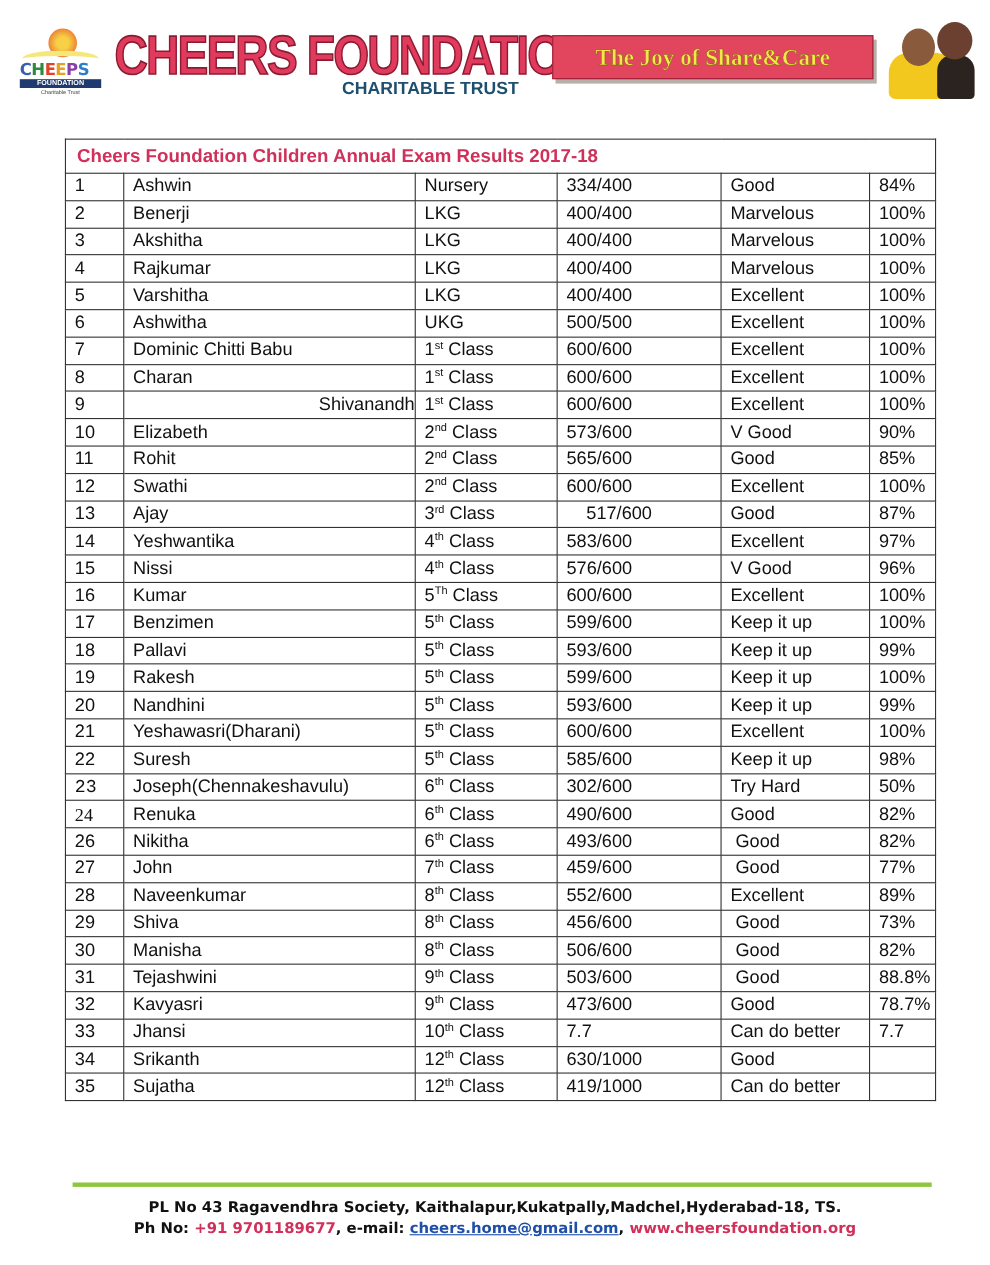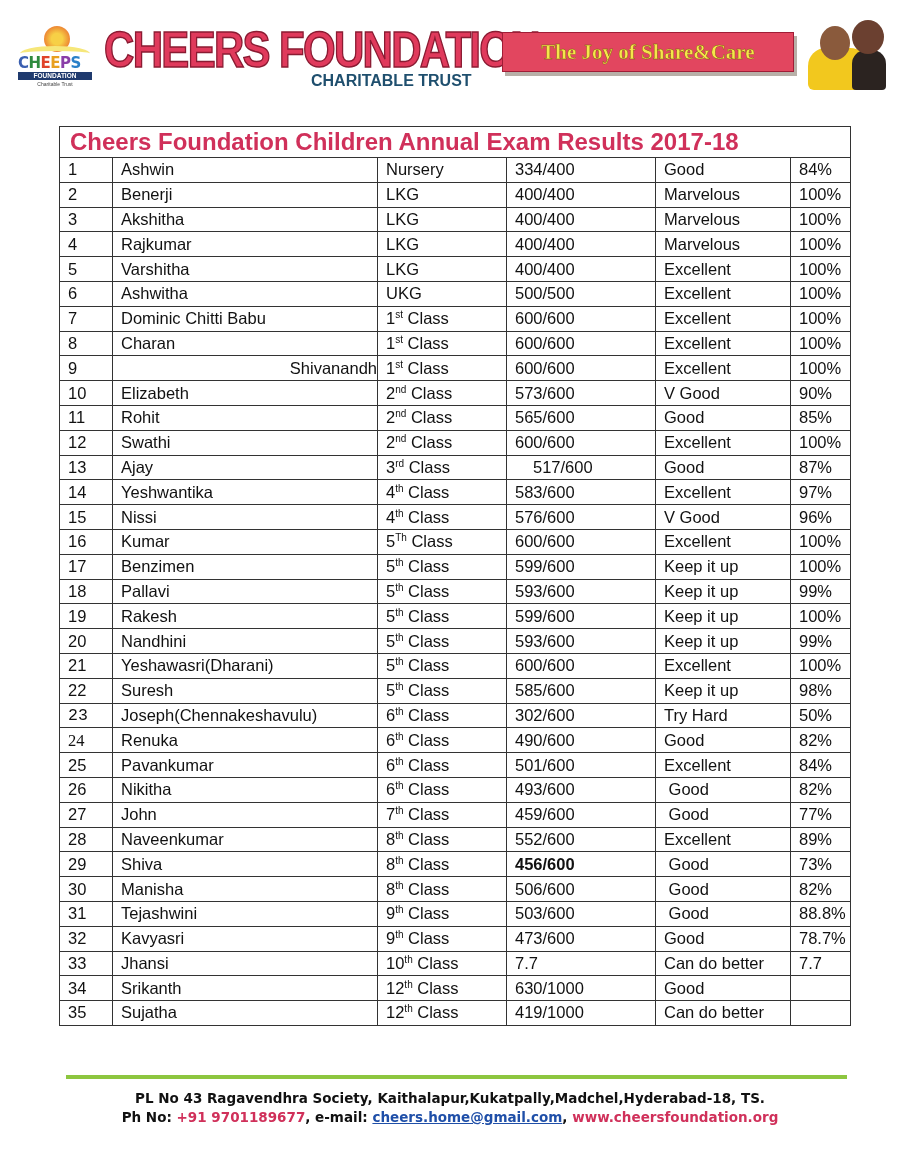--- a/index.html
+++ b/index.html
@@ -20,21 +20,21 @@
   .trust{position:absolute;left:311px;top:72px;font-weight:bold;font-size:16px;color:#1f4f6e;}
   .slogan{position:absolute;left:502px;top:32px;width:290px;height:38px;background:#e2465f;border:1px solid #a01d36;box-shadow:3px 4px 0 #b8b0a8;}
   .slogan span{display:block;text-align:center;line-height:38px;font-family:"Liberation Serif",serif;font-weight:bold;font-size:21px;color:#f5e64a;-webkit-text-stroke:0.4px #7a5a10;}
   .photo{position:absolute;left:806px;top:20px;width:84px;height:70px;}
   .photo .c1{position:absolute;left:2px;top:28px;width:60px;height:42px;background:#f2c81e;border-radius:18px 18px 6px 6px;}
   .photo .h1{position:absolute;left:14px;top:6px;width:30px;height:34px;background:#8a5a3c;border-radius:50%;}
   .photo .h2{position:absolute;left:46px;top:0;width:32px;height:34px;background:#6b4030;border-radius:50%;}
   .photo .c2{position:absolute;left:46px;top:30px;width:34px;height:40px;background:#2b2320;border-radius:14px 14px 4px 4px;}
   .doc-table{position:absolute;left:59px;top:126px;width:792px;border-collapse:collapse;font-family:"Liberation Sans",sans-serif;font-size:16.5px;}
   .doc-table td{border:1.5px solid #333;padding:0 0 0 8px;height:23.8px;line-height:23px;white-space:nowrap;}
-  .doc-table .title-cell{font-weight:bold;color:#d0305a;font-size:24px;height:30px;line-height:30px;padding-left:10px;}
+  .doc-table .title-cell{font-weight:bold;color:#d0305a;font-size:17px;height:30px;line-height:30px;padding-left:10px;}
   .doc-table sup{font-size:10px;line-height:0;vertical-align:6px;}
   .c-no{width:44px;}
   .c-name{width:256px;}
   .c-class{width:120px;}
   .c-marks{width:122px;}
   .c-grade{width:126px;}
   .green-rule{position:absolute;left:66px;top:1075px;width:781px;height:4px;background:#8dc63f;}
   .addr{position:absolute;left:0;top:1090px;width:900px;text-align:center;font-family:"DejaVu Sans",sans-serif;font-weight:bold;font-size:13.5px;color:#111;}
   .contact{position:absolute;left:0;top:1109px;width:900px;text-align:center;font-family:"DejaVu Sans",sans-serif;font-weight:bold;font-size:13.5px;color:#111;}
   .contact .phone{color:#d0305a;}
@@ -259,28 +259,20 @@
       </tr>
       <tr>
         <td class="c-no" style="white-space: pre; font-family: Liberation Serif, serif;">24</td>
         <td class="c-name" style="white-space: pre;">Renuka</td>
         <td class="c-class"><span>6</span><sup>th</sup><span style="white-space: pre;"> Class</span></td>
         <td class="c-marks" style="white-space: pre;">490/600</td>
         <td class="c-grade" style="white-space: pre;">Good</td>
         <td class="c-pct" style="white-space: pre;">82%</td>
       </tr>
       <tr>
-        <td class="c-no" style="white-space: pre;">25</td>
-        <td class="c-name" style="white-space: pre;">Pavankumar</td>
-        <td class="c-class"><span>6</span><sup>th</sup><span style="white-space: pre;"> Class</span></td>
-        <td class="c-marks" style="white-space: pre;">501/600</td>
-        <td class="c-grade" style="white-space: pre;">Excellent</td>
-        <td class="c-pct" style="white-space: pre;">84%</td>
-      </tr>
-      <tr>
         <td class="c-no" style="white-space: pre;">26</td>
         <td class="c-name" style="white-space: pre;">Nikitha</td>
         <td class="c-class"><span>6</span><sup>th</sup><span style="white-space: pre;"> Class</span></td>
         <td class="c-marks" style="white-space: pre;">493/600</td>
         <td class="c-grade" style="white-space: pre;"> Good</td>
         <td class="c-pct" style="white-space: pre;">82%</td>
       </tr>
       <tr>
         <td class="c-no" style="white-space: pre;">27</td>
         <td class="c-name" style="white-space: pre;">John</td>
@@ -294,21 +286,21 @@
         <td class="c-name" style="white-space: pre;">Naveenkumar</td>
         <td class="c-class"><span>8</span><sup>th</sup><span style="white-space: pre;"> Class</span></td>
         <td class="c-marks" style="white-space: pre;">552/600</td>
         <td class="c-grade" style="white-space: pre;">Excellent</td>
         <td class="c-pct" style="white-space: pre;">89%</td>
       </tr>
       <tr>
         <td class="c-no" style="white-space: pre;">29</td>
         <td class="c-name" style="white-space: pre;">Shiva</td>
         <td class="c-class"><span>8</span><sup>th</sup><span style="white-space: pre;"> Class</span></td>
-        <td class="c-marks" style="white-space: pre; font-weight: bold;">456/600</td>
+        <td class="c-marks" style="white-space: pre;">456/600</td>
         <td class="c-grade" style="white-space: pre;"> Good</td>
         <td class="c-pct" style="white-space: pre;">73%</td>
       </tr>
       <tr>
         <td class="c-no" style="white-space: pre;">30</td>
         <td class="c-name" style="white-space: pre;">Manisha</td>
         <td class="c-class"><span>8</span><sup>th</sup><span style="white-space: pre;"> Class</span></td>
         <td class="c-marks" style="white-space: pre;">506/600</td>
         <td class="c-grade" style="white-space: pre;"> Good</td>
         <td class="c-pct" style="white-space: pre;">82%</td>

